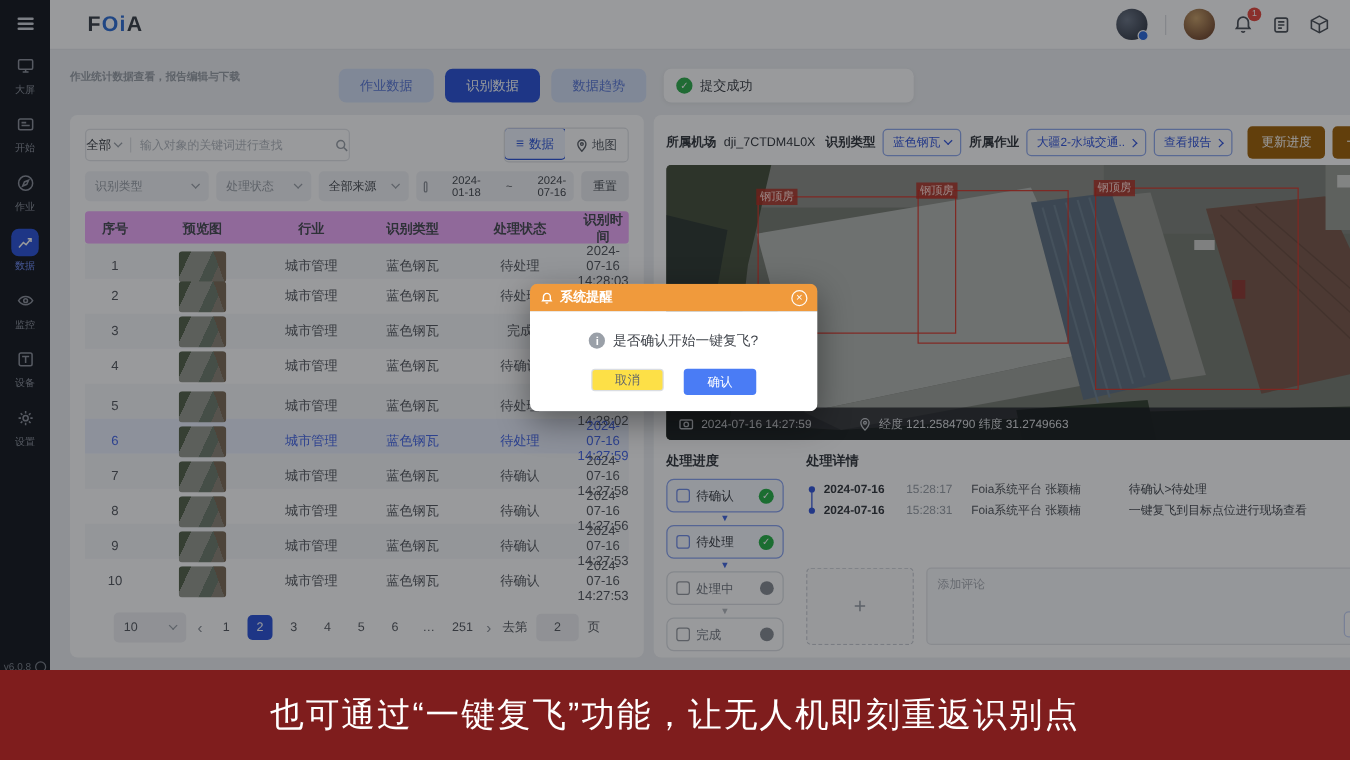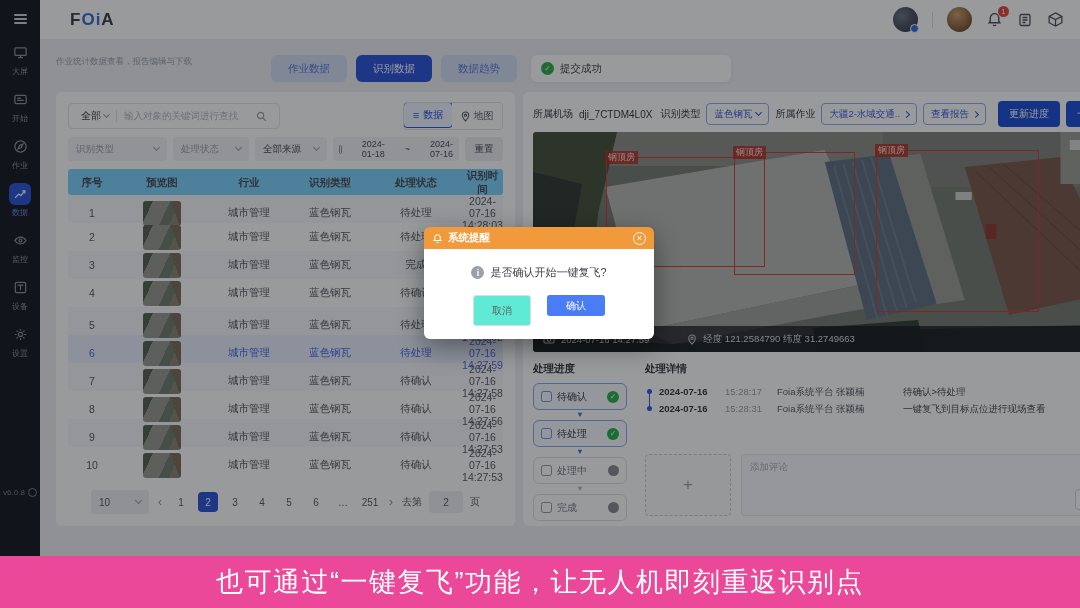--- a/index.html
+++ b/index.html
@@ -10,21 +10,21 @@
   
   .sidebar { position:absolute; left:0; top:0; width:40px; height:100%; background:#151920; z-index:1;
              display:flex; flex-direction:column; align-items:center; }
   .burger { margin:14px 0 18px; display:flex; flex-direction:column; gap:2.5px; cursor:pointer; }
   .burger i { width:13px; height:1.6px; background:#cdd1d7; border-radius:1px; display:block; }
   .side-item { display:flex; flex-direction:column; align-items:center; gap:2px; margin-bottom:12px; cursor:pointer; }
   .side-ic { width:22px; height:22px; display:flex; align-items:center; justify-content:center; color:#8d929c; border-radius:6px; }
   .side-item.active .side-ic { background:#2b54d9; color:#fff; }
   .side-label { font-size:8px; color:#8d929c; }
   .side-item.active .side-label { color:#6f8bf2; }
-  .side-version { margin-top:auto; margin-bottom:111px; display:flex; align-items:center; gap:3px; font-size:8px; color:#7c818a; }
+  .side-version { margin-top:auto; margin-bottom:70px; display:flex; align-items:center; gap:3px; font-size:8px; color:#7c818a; }
   .ver-dot { width:9px; height:9px; border-radius:50%; border:1px solid #7c818a; display:inline-block; }
 
   
   .topbar { position:absolute; left:40px; top:0; right:0; height:40px; background:#ffffff; border-bottom:1px solid #e9eaee;
             display:flex; align-items:center; padding:0 16px; z-index:1; }
   .logo { font-size:17px; font-weight:bold; letter-spacing:1px; color:#3a4049; margin-left:14px; }
   .logo .blue { color:#2f6fd6; }
   .topbar-right { margin-left:auto; display:flex; align-items:center; gap:14px; }
   .avatar { width:25px; height:25px; border-radius:50%; position:relative; cursor:pointer; }
   .avatar.a1 { background:radial-gradient(circle at 35% 35%, #6c7686, #3c4350 70%); }
@@ -36,40 +36,40 @@
   .badge { position:absolute; top:-5px; right:-6px; min-width:11px; height:11px; border-radius:6px; background:#e5493f;
            color:#fff; font-size:7px; display:flex; align-items:center; justify-content:center; padding:0 2px; }
 
   
   .content { position:absolute; left:40px; top:40px; right:0; bottom:0; padding:12px 16px 0; z-index:1; }
   .page-head { display:flex; align-items:flex-start; margin-bottom:10px; }
   .title-wrap { width:215px; }
   .title-row { display:flex; align-items:center; gap:6px; }
   .title-ic { width:17px; height:15px; background:#2c3138; border-radius:3px; display:flex; align-items:center; justify-content:center; color:#fff; }
   .page-title { font-size:15px; font-weight:bold; color:#2b2f36; }
-  .page-sub { font-size:8.5px; color:#9aa0a8; margin-top:4px; }
+  .page-sub { font-size:8.5px; color:#9aa0a8; margin-top:4px;font-weight:bold; }
   .tabs { display:flex; gap:9px; margin-top:3px; }
   .tab { height:27px; padding:0 17px; border-radius:6px; font-size:10.5px; display:flex; align-items:center;
          background:#d4e0f6; color:#5b79d8; cursor:pointer; }
   .tab.active { background:#2b54d9; color:#fff; }
   .toast { margin-left:14px; margin-top:3px; height:27px; width:200px; background:#fff; border-radius:6px;
            display:flex; align-items:center; gap:6px; padding:0 10px; box-shadow:0 1px 4px rgba(0,0,0,.06); }
   .toast-check { width:13px; height:13px; border-radius:50%; background:#2fae4d; color:#fff; font-size:8px;
                  display:flex; align-items:center; justify-content:center; }
   .toast-text { font-size:10.5px; color:#3c4046; }
 
   .panels { display:flex; gap:8px; height:434px; }
   .panel { background:#fff; border-radius:6px; }
   .left-panel { width:508px; padding:10px 12px 6px; display:flex; flex-direction:column; }
   .right-panel { flex:1; padding:8px 10px; display:flex; flex-direction:column; }
 
   
   .f-row1 { display:flex; justify-content:space-between; align-items:center; margin-bottom:7px; }
   .search-group { display:flex; align-items:center; width:212px; height:26px; border:1px solid #e3e5e9; border-radius:4px;
-                  padding:0 12px; font-size:10px; background:#fff; }
+                  padding:0 0; font-size:10px; background:#fff; }
   .sg-scope { color:#3a3e45; display:flex; align-items:center; gap:3px; cursor:pointer; }
   .chev { width:5px; height:5px; border-right:1.2px solid #9aa0a8; border-bottom:1.2px solid #9aa0a8;
           transform:rotate(45deg); display:inline-block; margin-top:-3px; }
   .sg-div { width:1px; height:12px; background:#e0e2e6; margin:0 7px; }
   .sg-ph { color:#b3b8bf; font-size:9.5px; flex:1; }
   .view-toggle { display:flex; border:1px solid #e0e2e6; border-radius:4px; overflow:hidden; }
   .vt-seg { width:50px; height:26px; display:flex; align-items:center; justify-content:center; gap:4px;
             font-size:10px; color:#5a5f66; background:#fff; cursor:pointer; }
   .vt-seg.active { border:1px solid #2b54d9; color:#2b54d9; background:#f0f5ff; border-radius:4px; margin:-1px; }
   .f-row2 { display:flex; gap:6px; margin-bottom:8px; }
@@ -79,21 +79,21 @@
   .sel.w1 { width:99px; } .sel.w2 { width:76px; } .sel.w3 { width:72px; }
   .datebox { width:126px; height:24px; background:#f2f3f6; border-radius:4px; display:flex; align-items:center; gap:20px;
              padding:0 6px; font-size:9px; color:#454a50; cursor:pointer; }
   .cal { width:9px; height:9px; border:1.2px solid #8b9097; border-radius:1.5px; position:relative; }
   .cal::before { content:""; position:absolute; left:1px; right:1px; top:2px; height:1px; background:#8b9097; }
   .reset-btn { width:38px; height:24px; background:#eceef1; border-radius:4px; font-size:9.5px; color:#4c5158;
                display:flex; align-items:center; justify-content:center; cursor:pointer; }
 
   
   .grid-cols { display:grid; grid-template-columns:48px 92px 82px 80px 92px 1fr; align-items:center; }
-  .thead { background:#7dd3fc; height:26px; font-size:10.5px; font-weight:bold; color:#484c53; border-radius:3px; }
+  .thead { background:#f0abfc; height:26px; font-size:10.5px; font-weight:bold; color:#484c53; border-radius:3px; }
   .thead span, .trow span { text-align:center; }
   .trow { height:28px; font-size:10.5px; color:#55595f; cursor:pointer; }
   .trow:nth-child(odd) { background:#f7f8fa; }
   .trow.selected { background:#eaf0fe; }
   .trow.selected span { color:#4667e8; }
   .thumb { width:38px; height:25px; border-radius:3px; margin:0 auto; display:block;
            background:
              linear-gradient(250deg, #7d6b56 0 22%, transparent 22%),
              linear-gradient(115deg, #55624a 0 20%, #96998f 20% 55%, #6f7c6d 55% 75%, #8c8577 75%); }
 
@@ -103,28 +103,28 @@
   .psize { width:58px; height:24px; background:#eff0f3; border-radius:4px; display:flex; align-items:center;
            justify-content:space-between; padding:0 8px; cursor:pointer; }
   .parrow { color:#8b9097; cursor:pointer; font-size:12px; padding:0 2px; }
   .pnum { min-width:20px; height:20px; display:flex; align-items:center; justify-content:center; border-radius:4px; cursor:pointer; }
   .pnum.active { background:#2b54d9; color:#fff; }
   .goto-input { width:34px; height:22px; background:#eff0f3; border-radius:4px; display:flex; align-items:center;
                 justify-content:center; }
 
   
   .rp-head { display:flex; align-items:center; gap:6px; font-size:10px; color:#33373d; height:28px; white-space:nowrap; }
-  .rp-label { font-weight:normal; color:#33373d; }
+  .rp-label { font-weight:bold; color:#33373d; }
   .rp-value { color:#33373d; margin-right:2px; }
   .blue-outline { border:1px solid #92abef; color:#3356dd; border-radius:4px; height:22px; display:flex; align-items:center;
                   gap:4px; padding:0 7px; font-size:9.5px; background:#fff; cursor:pointer; }
   .blue-outline .chev { border-color:#3356dd; }
   .chev-r { width:5px; height:5px; border-right:1.2px solid #3356dd; border-top:1.2px solid #3356dd;
             transform:rotate(45deg); display:inline-block; }
-  .solid-btn { background:#1d4ed8; color:#fff; border-radius:4px; height:26px; padding:0 11px; font-size:10px;
+  .solid-btn { background:#a16207; color:#fff; border-radius:4px; height:26px; padding:0 11px; font-size:10px;
                display:flex; align-items:center; justify-content:center; cursor:pointer; }
   .rp-spacer { flex:1; }
 
   
   .viewer { position:relative; height:220px; border-radius:4px; overflow:hidden; background:#70746a; margin-top:4px; }
   .viewer svg.scene { position:absolute; inset:0; width:100%; height:100%; }
   .bbox { position:absolute; border:1.5px solid rgba(215,55,42,.95); }
   .bbox-label { position:absolute; top:-7px; left:-2px; background:rgba(185,42,30,.78); color:#ffd9d2; font-size:9px;
                 padding:0 3px; line-height:13px; white-space:nowrap; }
   .v-bar { position:absolute; left:0; right:0; bottom:0; height:26px; background:rgba(18,20,25,.72); color:#d9dbde;
@@ -172,25 +172,25 @@
   .modal-head { height:22px; background:#f09a3c; display:flex; align-items:center; gap:5px; padding:0 8px; }
   .m-bell { color:#fff; display:flex; }
   .m-title { color:#fff; font-size:10.5px; font-weight:bold; }
   .m-close { margin-left:auto; width:13px; height:13px; border:1px solid rgba(255,255,255,.95); border-radius:50%;
              color:#fff; font-size:9px; line-height:11px; text-align:center; cursor:pointer; }
   .modal-body { background:#fff; padding:16px 12px 13px; }
   .m-msg { display:flex; align-items:center; justify-content:center; gap:6px; font-size:11px; color:#3f434a; }
   .info-ic { width:13px; height:13px; border-radius:50%; background:#9aa0a8; color:#fff; font-size:9px; font-weight:bold;
              display:flex; align-items:center; justify-content:center; font-style:normal; }
   .m-btns { display:flex; justify-content:center; gap:16px; margin-top:15px; }
-  .btn-cancel { width:58px; height:31px; border:1px solid #dadde2; border-radius:3px; background:#5eead4; color:#5f646b;
+  .btn-cancel { width:58px; height:18px; border:1px solid #dadde2; border-radius:3px; background:#fde047; color:#5f646b;
                 font-size:10px; display:flex; align-items:center; justify-content:center; cursor:pointer; }
   .btn-confirm { width:58px; height:21px; border:none; border-radius:3px; background:#4a7cf5; color:#fff; font-size:10px;
                  display:flex; align-items:center; justify-content:center; cursor:pointer; }
-  .caption-bar { position:absolute; left:0; right:0; bottom:0; height:52px; background:#ec4899; z-index:60;
+  .caption-bar { position:absolute; left:0; right:0; bottom:0; height:72px; background:#7f1d1d; z-index:60;
                  display:flex; align-items:center; justify-content:center; }
   .caption-text { color:#fff; font-size:27px; letter-spacing:1.5px; }
 </style>
 </head>
 <body>
 
 <div class="stage">
 
   <aside class="sidebar">
     <div class="burger">

